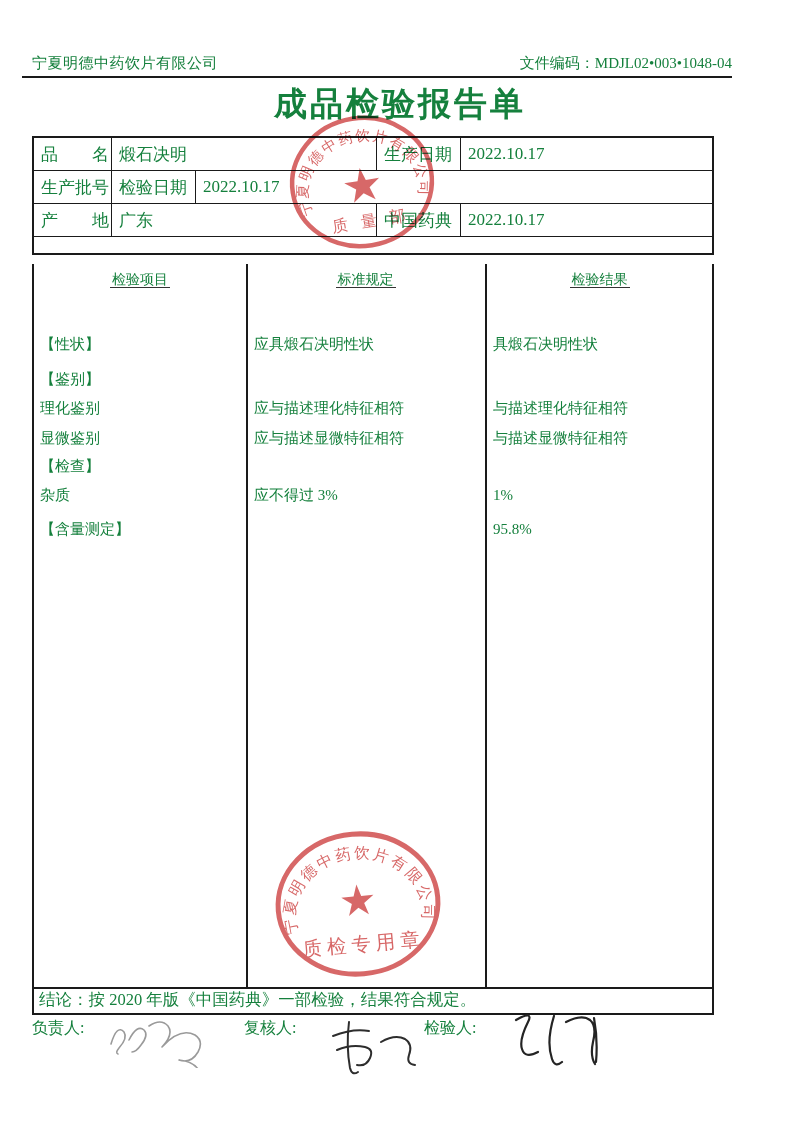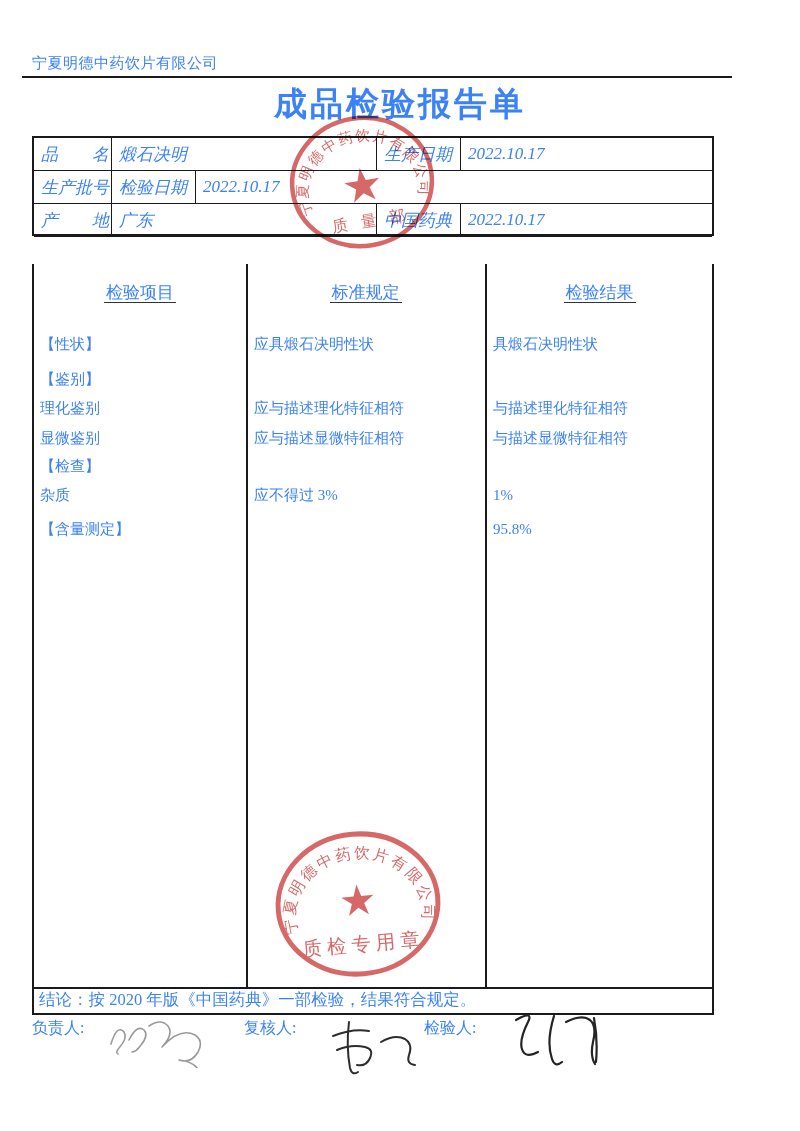--- a/index.html
+++ b/index.html
@@ -1,44 +1,44 @@
 <!DOCTYPE html>
 <html><head>
 <meta charset="utf-8">
 <style>
   html,body{margin:0;padding:0;background:#fff;}
   .page{
     position:relative;width:800px;height:1131px;background:#ffffff;
-    font-family:"Liberation Serif","DejaVu Serif",serif;color:#3b82f6;overflow:hidden;
+    font-family:"Liberation Serif","DejaVu Serif",serif;color:#15803d;overflow:hidden;
   }
   
   .hdr-company{position:absolute;left:32px;top:54px;font-size:15px;letter-spacing:.5px;}
   .hdr-code{position:absolute;right:68px;top:54px;font-size:15px;}
   .hdr-rule{position:absolute;left:22px;top:76px;width:710px;height:2px;background:#1a1a1a;}
   .doc-title{position:absolute;left:0;top:82px;width:800px;text-align:center;
     font-size:33px;font-weight:bold;letter-spacing:3px;}
   
-  .info-table{position:absolute;left:32px;top:136px;width:682px;height:100px;
-    border:2px solid #1a1a1a;box-sizing:border-box;font-style:italic;}
+  .info-table{position:absolute;left:32px;top:136px;width:682px;height:119px;
+    border:2px solid #1a1a1a;box-sizing:border-box;}
   .irow{display:flex;height:33px;border-bottom:1.5px solid #1a1a1a;box-sizing:border-box;}
   .irow.last{height:26px;border-bottom:none;}
   .ic{box-sizing:border-box;display:flex;align-items:center;padding-left:7px;
     font-size:17px;white-space:pre;overflow:hidden;}
   .w1{width:78px;border-right:1.5px solid #1a1a1a;}
   .w2{width:265px;border-right:1.5px solid #1a1a1a;}
   .w3{width:84px;border-right:1.5px solid #1a1a1a;}
   .w4{flex:1;}
   .wspan{width:343px;border-right:1.5px solid #1a1a1a;}
   
   .main-table{position:absolute;left:32px;top:264px;width:682px;height:723px;
     border-left:2px solid #1a1a1a;border-right:2px solid #1a1a1a;box-sizing:border-box;}
   .vline{position:absolute;top:0;bottom:0;width:1.5px;background:#1a1a1a;}
   .vline.v1{left:212px;}
   .vline.v2{left:451px;}
-  .mth{position:absolute;top:17px;font-size:17px;text-align:center;}
+  .mth{position:absolute;top:7px;font-size:14px;text-align:center;}
   .mth span{border-bottom:1.1px solid #333;padding:0 2px;}
   .mth.h1{left:0;width:212px;}
   .mth.h2{left:212px;width:239px;}
   .mth.h3{left:451px;width:229px;}
   .cell{position:absolute;font-size:15px;white-space:pre;line-height:20px;}
   .cx1{left:6px;}
   .cx2{left:220px;width:228px;white-space:pre-line;}
   .cx3{left:459px;width:216px;}
   .multiline{line-height:38px;}
   
@@ -56,20 +56,21 @@
   .stamp{position:absolute;mix-blend-mode:multiply;opacity:.78;}
   .stamp-top{left:286px;top:112px;transform:rotate(-9deg);}
   .stamp-bottom{left:272px;top:829px;transform:rotate(-5deg);}
 </style>
 </head>
 <body>
 
 <div class="page">
 
   <div class="hdr-company">宁夏明德中药饮片有限公司</div>
+  <div class="hdr-code"><span>文件编码：</span><span>MDJL02•003•1048-04</span></div>
   <div class="hdr-rule"></div>
   <div class="doc-title">成品检验报告单</div>
 
   <div class="info-table">
     <div class="irow">
       <div class="ic w1">品　　名</div>
       <div class="ic w2">煅石决明</div>
       <div class="ic w3">生产日期</div>
       <div class="ic w4">2022.10.17</div>
     </div>

